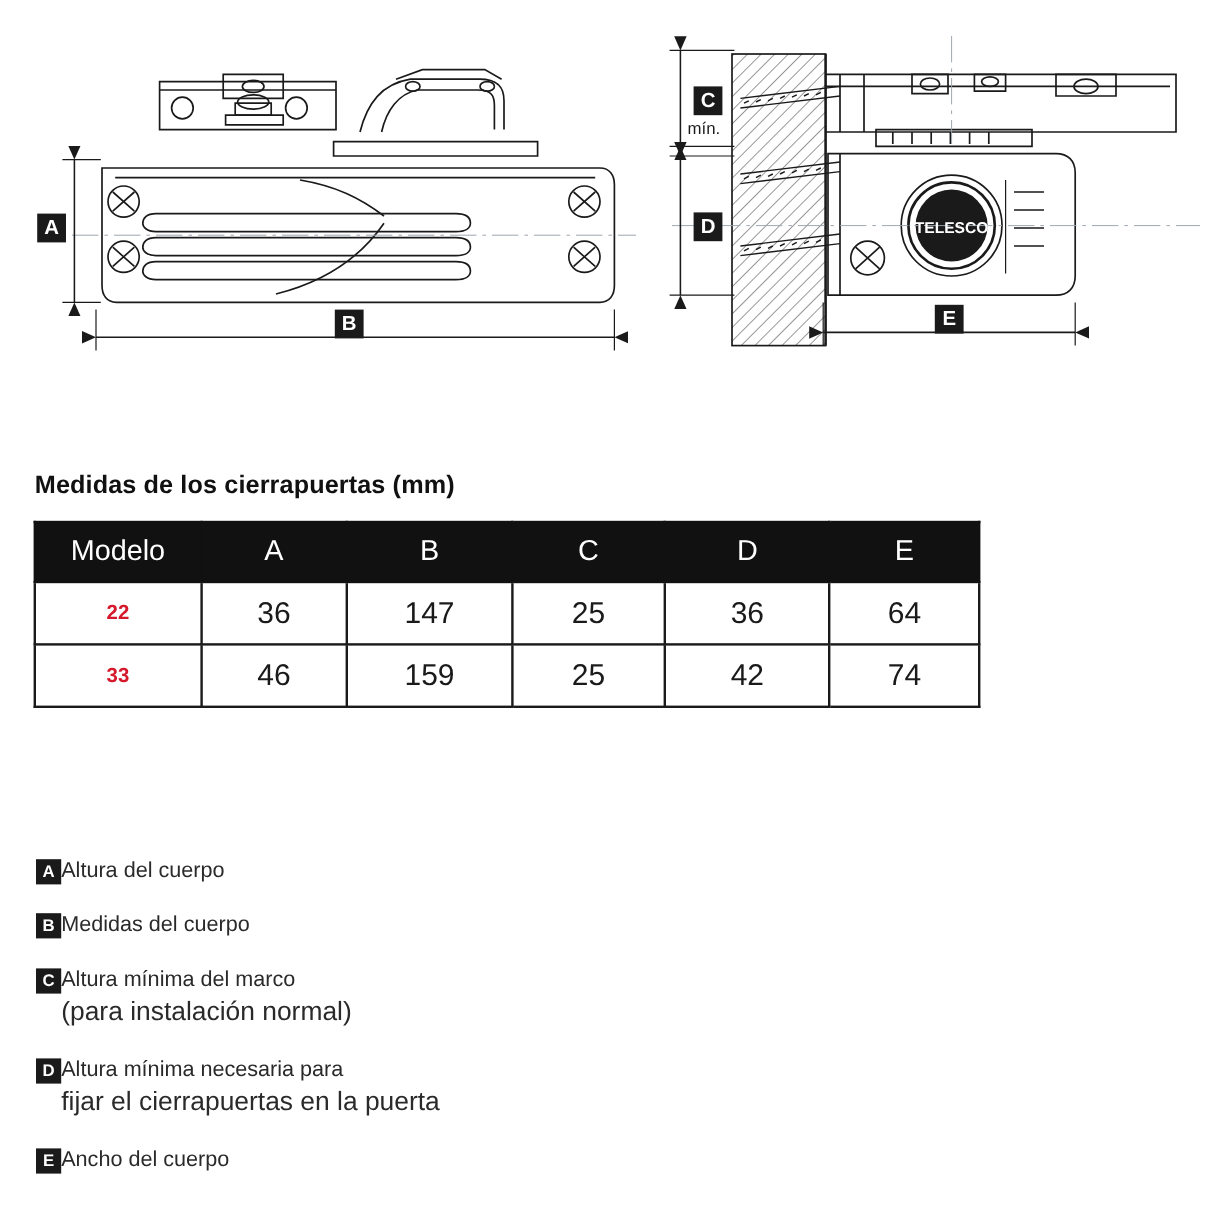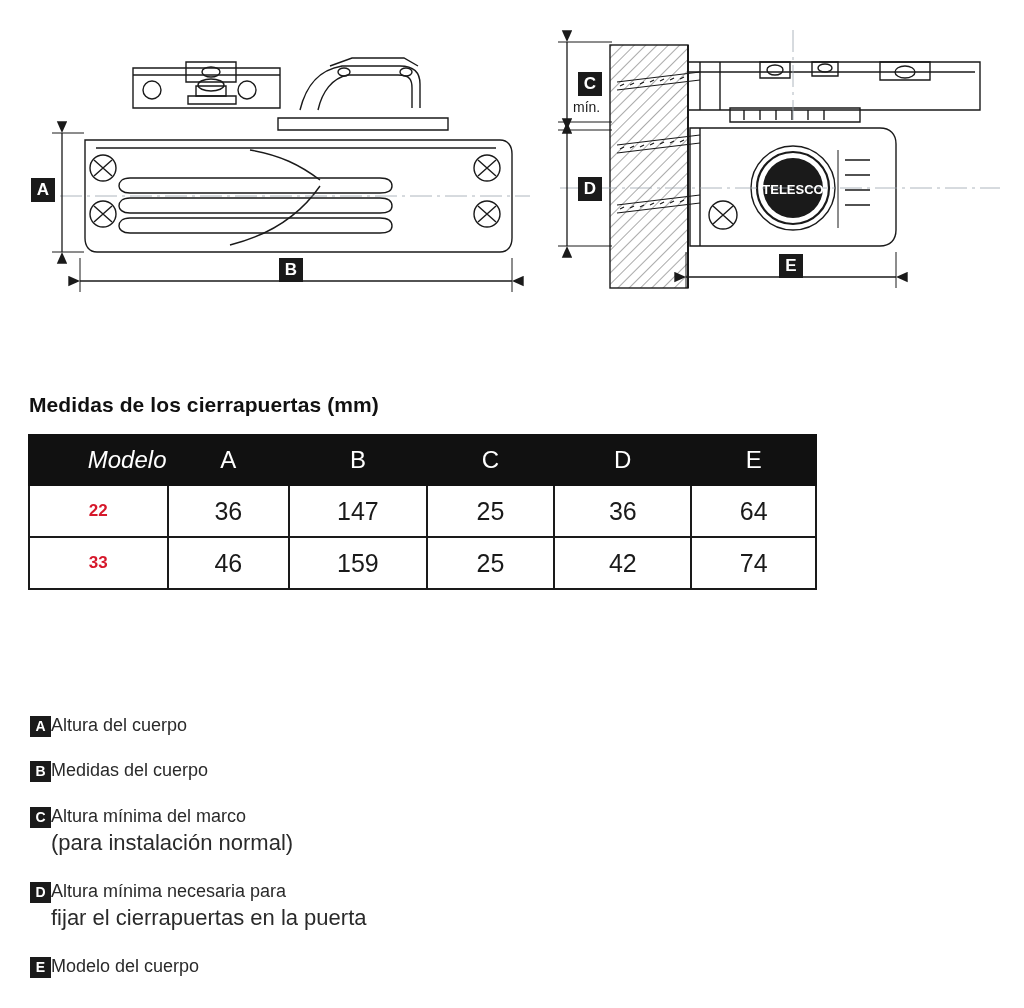--- a/index.html
+++ b/index.html
@@ -83,22 +83,21 @@
   }
   .meas-table thead th {
     background: #111111;
     color: #ffffff;
     font-weight: 400;
     font-size: 24px;
     border-color: #111111;
     height: 48px;
   }
   .meas-table thead th.col-model {
-    text-align: right;
-    font-style: italic;
+    text-align: center;
   }
   .meas-table td.model-cell {
     color: #d6182b;
     font-weight: 700;
     font-size: 17px;
   }
   .col-w-model { width: 138px; }
   .col-w-a { width: 122px; }
   .col-w-b { width: 138px; }
   .col-w-c { width: 128px; }
@@ -343,17 +342,17 @@
     <div class="legend-badge">D</div>
     <div class="legend-text">
       <span>Altura mínima necesaria para</span>
       <span class="sub">fijar el cierrapuertas en la puerta</span>
     </div>
   </div>
 
   <div class="legend-row">
     <div class="legend-badge">E</div>
     <div class="legend-text">
-      <span>Modelo del cuerpo</span>
+      <span>Ancho del cuerpo</span>
     </div>
   </div>
 
 </div>
 
 </body></html>

